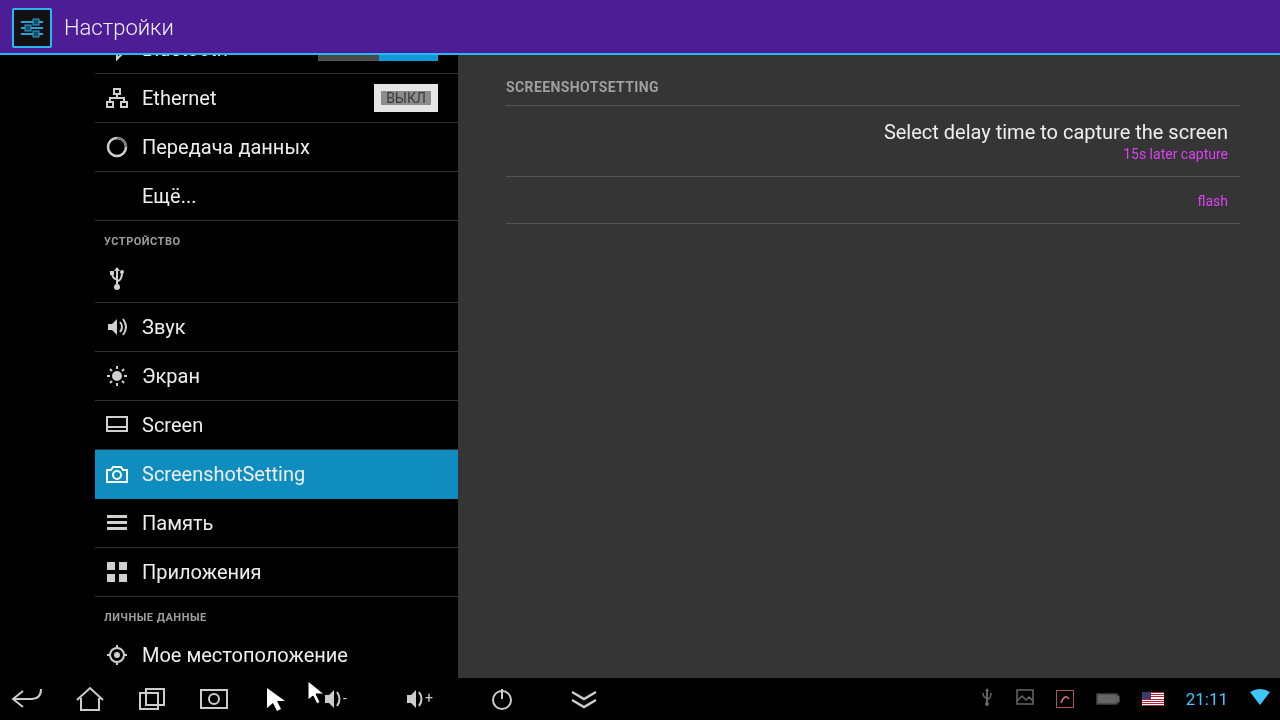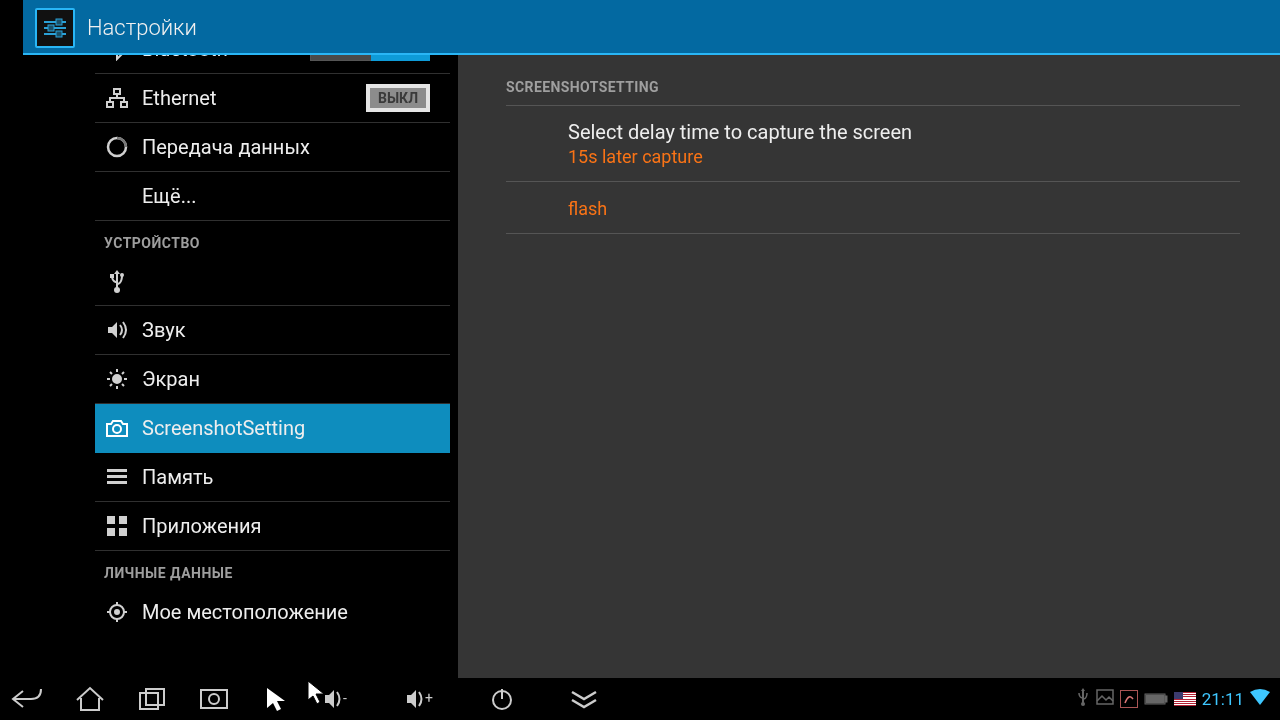--- a/index.html
+++ b/index.html
@@ -1,57 +1,57 @@
 <!DOCTYPE html>
 <html><head>
 <meta charset="utf-8">
 <style>
   * { margin: 0; padding: 0; box-sizing: border-box; }
   html, body { width: 1280px; height: 720px; font-family: "Roboto", "Helvetica Neue", Arial, sans-serif; background: #000; color: #eee; overflow: hidden; }
 
   
-  .titlebar { height: 55px; display: flex; align-items: center; padding-left: 12px; background: #0369a1; position: relative; margin-left: 23px; }
+  .titlebar { height: 55px; display: flex; align-items: center; padding-left: 12px; background: #4c1d95; position: relative; }
   .titlebar-icon { width: 40px; height: 40px; border: 2px solid #29b6f6; border-radius: 2px; display: flex; align-items: center; justify-content: center; background: #111; margin-right: 12px; }
   .titlebar-title { font-size: 22px; color: #f0f0f0; font-weight: 300; }
   .titlebar-divider { position: absolute; bottom: 0; left: 0; right: 0; height: 2px; background: #29b6f6; }
 
   
   .main { display: flex; height: 623px; }
   .sidebar { width: 458px; background: #000; overflow: hidden; position: relative; }
-  .sidebar-inner { position: absolute; top: -30px; left: 95px; right: 8px; }
+  .sidebar-inner { position: absolute; top: -30px; left: 95px; right: 0; }
   .content { flex: 1; background: #353535; padding: 18px 40px 0 48px; }
 
   
   .side-item { display: flex; align-items: center; height: 49px; border-bottom: 1px solid #303030; padding-left: 9px; }
   .side-item.selected { background: #0e8dbe; border-bottom-color: #0e8dbe; }
   .side-item .icon { width: 26px; height: 26px; margin-right: 12px; color: #d0d0d0; display: flex; align-items: center; justify-content: center; flex-shrink:0; }
   .side-item.selected .icon { color: #fff; }
   .side-item .label { font-size: 20px; color: #eee; flex: 1; }
   .side-item .tog { margin-right: 20px; }
   .side-item.more .icon { visibility: hidden; }
-  .side-header { font-size: 14px; font-weight: 700; color: #9e9e9e; letter-spacing: .5px; padding: 14px 0 6px 9px; }
+  .side-header { font-size: 11px; font-weight: 700; color: #9e9e9e; letter-spacing: .5px; padding: 14px 0 6px 9px; }
   .tog-on { display: inline-flex; width: 120px; }
   .tog-on .l { flex:1; height:28px; background:#4a4a4a; border:1px solid #555; border-right:none; }
   .tog-on .r { flex:1; height:28px; background:#0e9bd8; color:#083a52; font-size:14px; font-weight:700; display:flex; align-items:center; justify-content:center; }
-  .tog-off { display:inline-flex; width:64px; height:28px; background:#8c8c8c; color:#3a3a3a; font-size:14px; font-weight:700; align-items:center; justify-content:center; border:4px solid #e5e5e5; }
+  .tog-off { display:inline-flex; width:64px; height:28px; background:#8c8c8c; color:#3a3a3a; font-size:14px; font-weight:400; align-items:center; justify-content:center; border:7px solid #e5e5e5; }
 
   
   .section-hdr { font-size: 14px; font-weight: 700; color: #9f9f9f; padding: 6px 0 10px 0; border-bottom: 1px solid #555; letter-spacing:.4px; }
   .row { border-bottom: 1px solid #555; padding: 14px 12px 14px 62px; display: flex; align-items: center; }
-  .row .txt { flex: 1; }
+  .row .txt { flex: 1; text-align: right; }
   .row .txt .t { font-size: 20px; color: #eee; }
-  .row .txt .s { font-size: 18px; color: #f97316; margin-top: 2px; }
+  .row .txt .s { font-size: 14px; color: #d946ef; margin-top: 2px; }
   .check { width: 18px; height: 18px; border: 1px solid #888; background: #222; display: flex; align-items: center; justify-content: center; margin-right: 18px; }
   .check svg { stroke: #29b6f6; }
 
   
   .navbar { height: 42px; background: #000; display: flex; align-items: center; padding: 0 10px; }
   .nav-left { display: flex; align-items: center; gap: 26px; }
   .nav-left .nb { width: 36px; height: 36px; display: flex; align-items: center; justify-content: center; color: #ccc; }
-  .nav-right { margin-left: auto; display: flex; align-items: center; gap: 6px; color: #777; }
+  .nav-right { margin-left: auto; display: flex; align-items: center; gap: 22px; color: #777; }
   .clock { color: #3ec7ff; font-size: 17px; }
   .flag { width: 22px; height: 14px; display: inline-block; position: relative; background: linear-gradient(#b22234, #b22234); }
   .flag::before { content:""; position:absolute; inset:0; background: repeating-linear-gradient(#b22234 0 1.1px,#fff 1.1px 2.2px); }
   .flag::after  { content:""; position:absolute; top:0; left:0; width:9px; height:7px; background:#3c3b6e; }
   .cursor { position: absolute; left: 307px; top: 680px; pointer-events:none; }
 </style>
 </head>
 <body>
 
 <div class="titlebar">
@@ -148,20 +148,29 @@
       <div class="side-item">
         <span class="icon">
           <svg width="22" height="22" viewBox="0 0 22 22" stroke="#d0d0d0" stroke-width="2" fill="none">
               <circle cx="11" cy="11" r="4" fill="#d0d0d0"></circle>
               <path d="M11 1v3M11 18v3M1 11h3M18 11h3M4 4l2 2M16 16l2 2M4 18l2-2M16 6l2-2"></path>
             </svg>
         </span>
         <span class="label">Экран</span>
       </div>
 
+      <div class="side-item">
+        <span class="icon">
+          <svg width="24" height="20" viewBox="0 0 24 20" stroke="#d0d0d0" stroke-width="2" fill="none">
+              <rect x="2" y="2" width="20" height="14"></rect>
+              <line x1="2" y1="12" x2="22" y2="12"></line>
+            </svg>
+        </span>
+        <span class="label">Screen</span>
+      </div>
 
       <div class="side-item selected">
         <span class="icon">
           <svg width="24" height="20" viewBox="0 0 24 20" stroke="#fff" stroke-width="2" fill="none">
               <path d="M2 6 h4 l2 -3 h8 l2 3 h4 v12 h-20 z"></path>
               <circle cx="12" cy="11" r="4"></circle>
             </svg>
         </span>
         <span class="label">ScreenshotSetting</span>
       </div>

